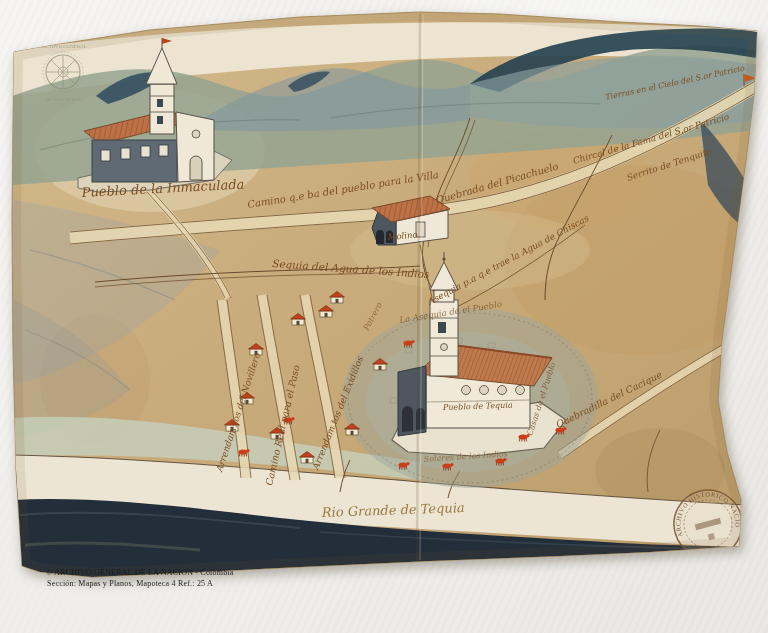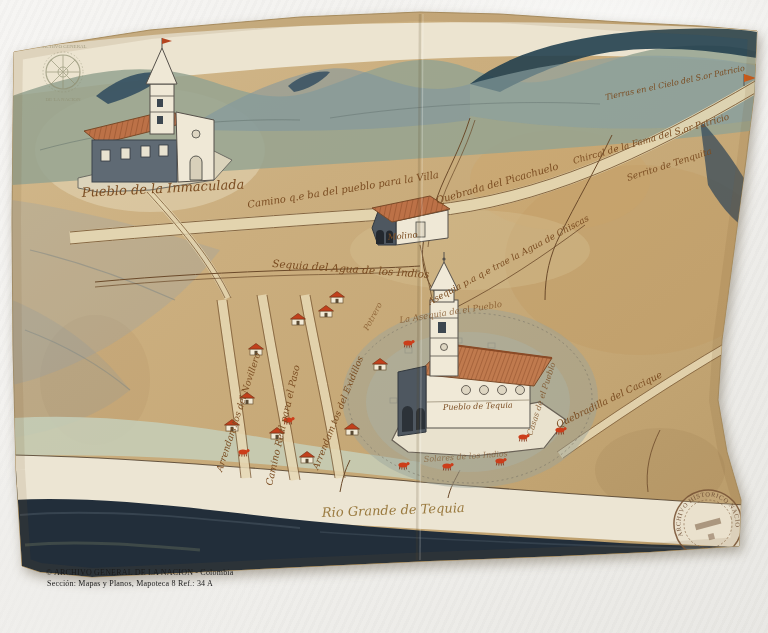--- a/index.html
+++ b/index.html
@@ -300,14 +300,14 @@
           <text x="318" y="470" transform="rotate(-68 318 470)" font-size="9" fill="#7b4d22" class="script">Arrendam.tos del Exidillos</text>
           <text x="532" y="436" transform="rotate(-72 532 436)" font-size="8" fill="#7b4d22" opacity="0.8" class="script">Casas de el Pueblo</text>
           <text x="424" y="462" transform="rotate(-4 424 462)" font-size="8" fill="#7b4d22" opacity="0.6" class="script">Solares de los Indios</text>
           <text x="443" y="410" transform="rotate(-2 443 410)" font-size="8" fill="#7b4d22" class="script">Pueblo de Tequia</text>
           <text x="322" y="517" transform="rotate(-2 322 517)" font-size="13" fill="#9a7a3f" class="script">Rio Grande de Tequia</text>
         </g>
     </g>
   </svg>
 
   <div class="caption cap1">© ARCHIVO GENERAL DE LA NACION - Colombia</div>
-  <div class="caption cap2">Sección: Mapas y Planos, Mapoteca 8 Ref.: 34 A</div>
+  <div class="caption cap2">Sección: Mapas y Planos, Mapoteca 4 Ref.: 25 A</div>
 </div>
 
 </body></html>

